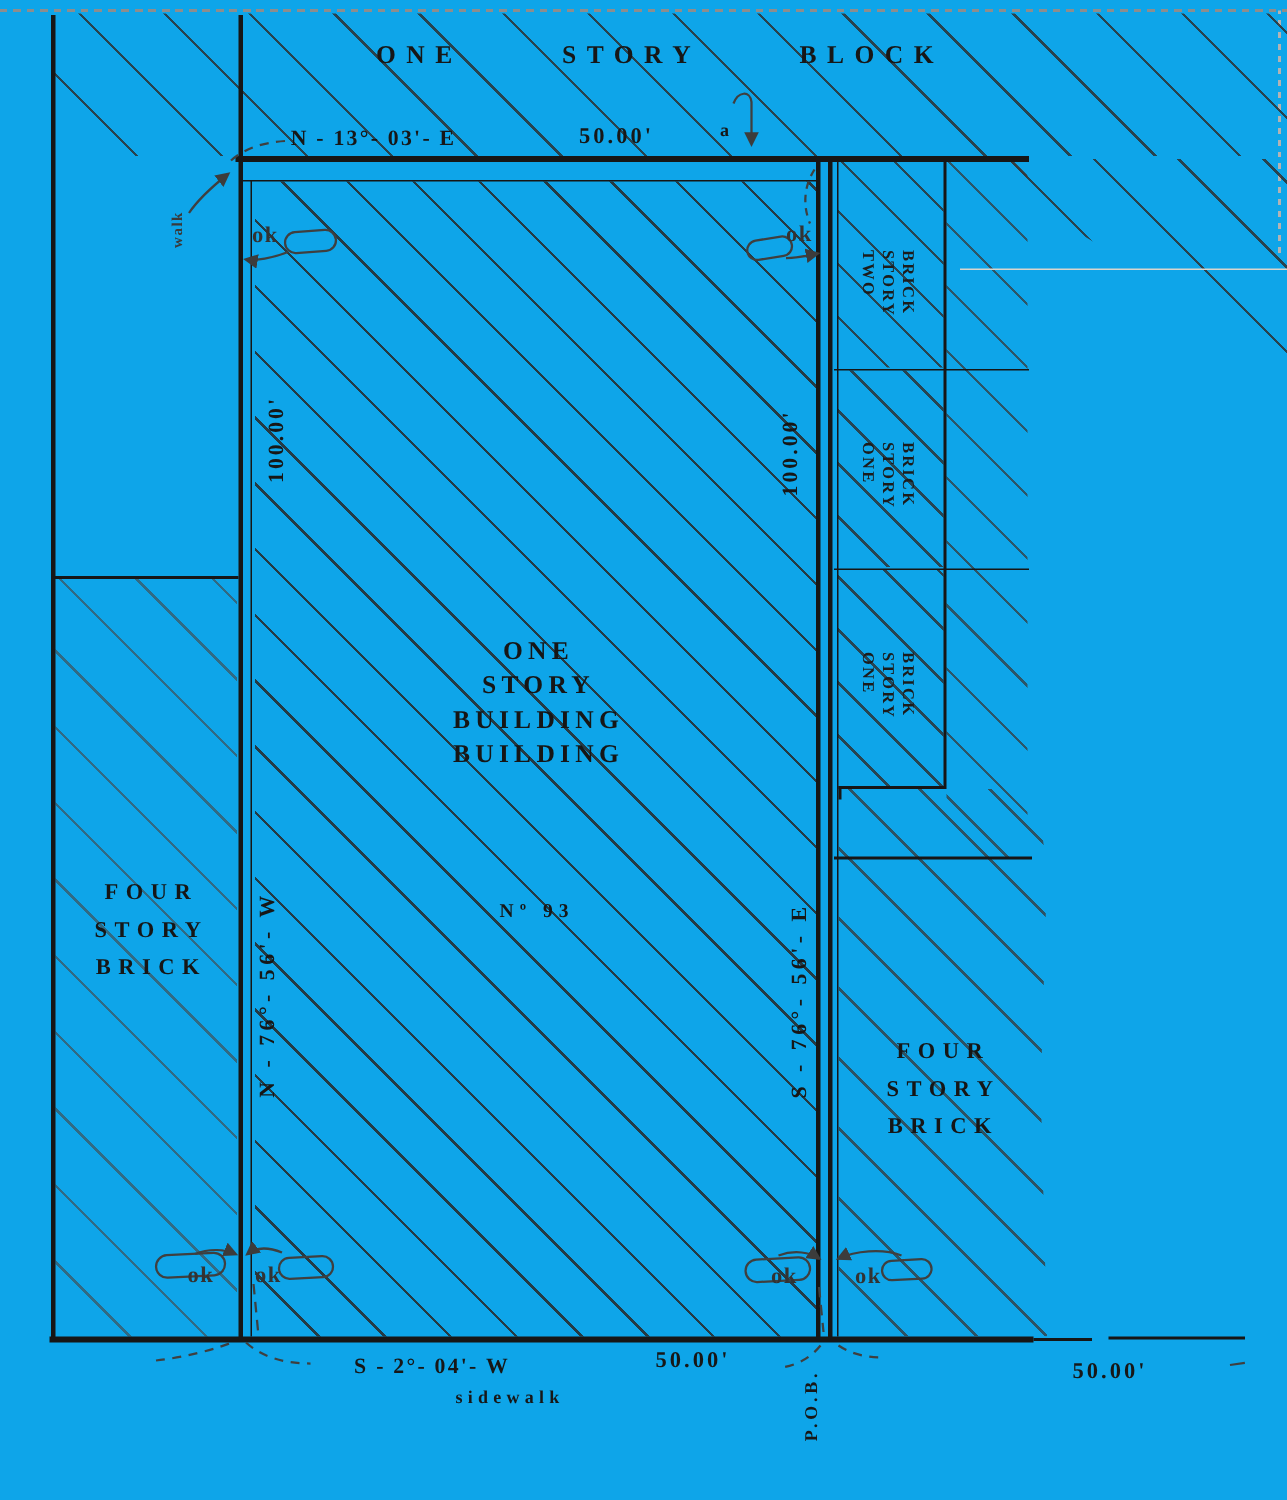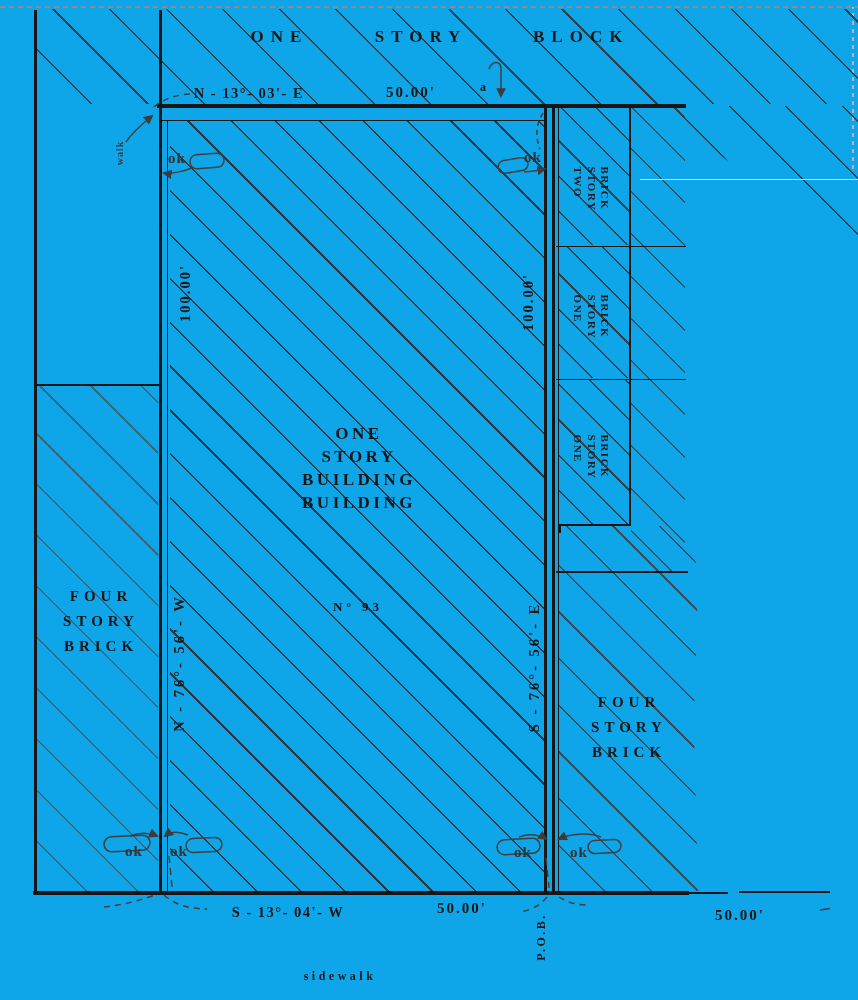--- a/index.html
+++ b/index.html
@@ -167,25 +167,25 @@
     <span>ONE</span>
     <span>STORY</span>
     <span>BRICK</span>
   </div>
   <div class="vbox" style="left:591px;top:457px;">
     <span>ONE</span>
     <span>STORY</span>
     <span>BRICK</span>
   </div>
 
-  <span class="t bearing" style="left:288px;top:912px;">S - 13°- 04'- W</span>
+  <span class="t bearing" style="left:288px;top:912px;">S - 2°- 04'- W</span>
   <span class="t dist" style="left:462px;top:908px;">50.00'</span>
   <span class="t dist" style="left:740px;top:915px;">50.00'</span>
   <span class="t pob rot" style="left:541px;top:937px;">P.O.B.</span>
-  <span class="t sidewalk" style="left:340px;top:976px;">sidewalk</span>
+  <span class="t sidewalk" style="left:340px;top:932px;">sidewalk</span>
   <span class="t walk rot" style="left:119px;top:153px;">walk</span>
 
   <span class="t ok" style="left:177px;top:158px;">ok</span>
   <span class="t ok" style="left:533px;top:157px;">ok</span>
   <span class="t ok" style="left:134px;top:851px;">ok</span>
   <span class="t ok" style="left:179px;top:851px;">ok</span>
   <span class="t ok" style="left:523px;top:852px;">ok</span>
   <span class="t ok" style="left:579px;top:852px;">ok</span>
 
 </div>

